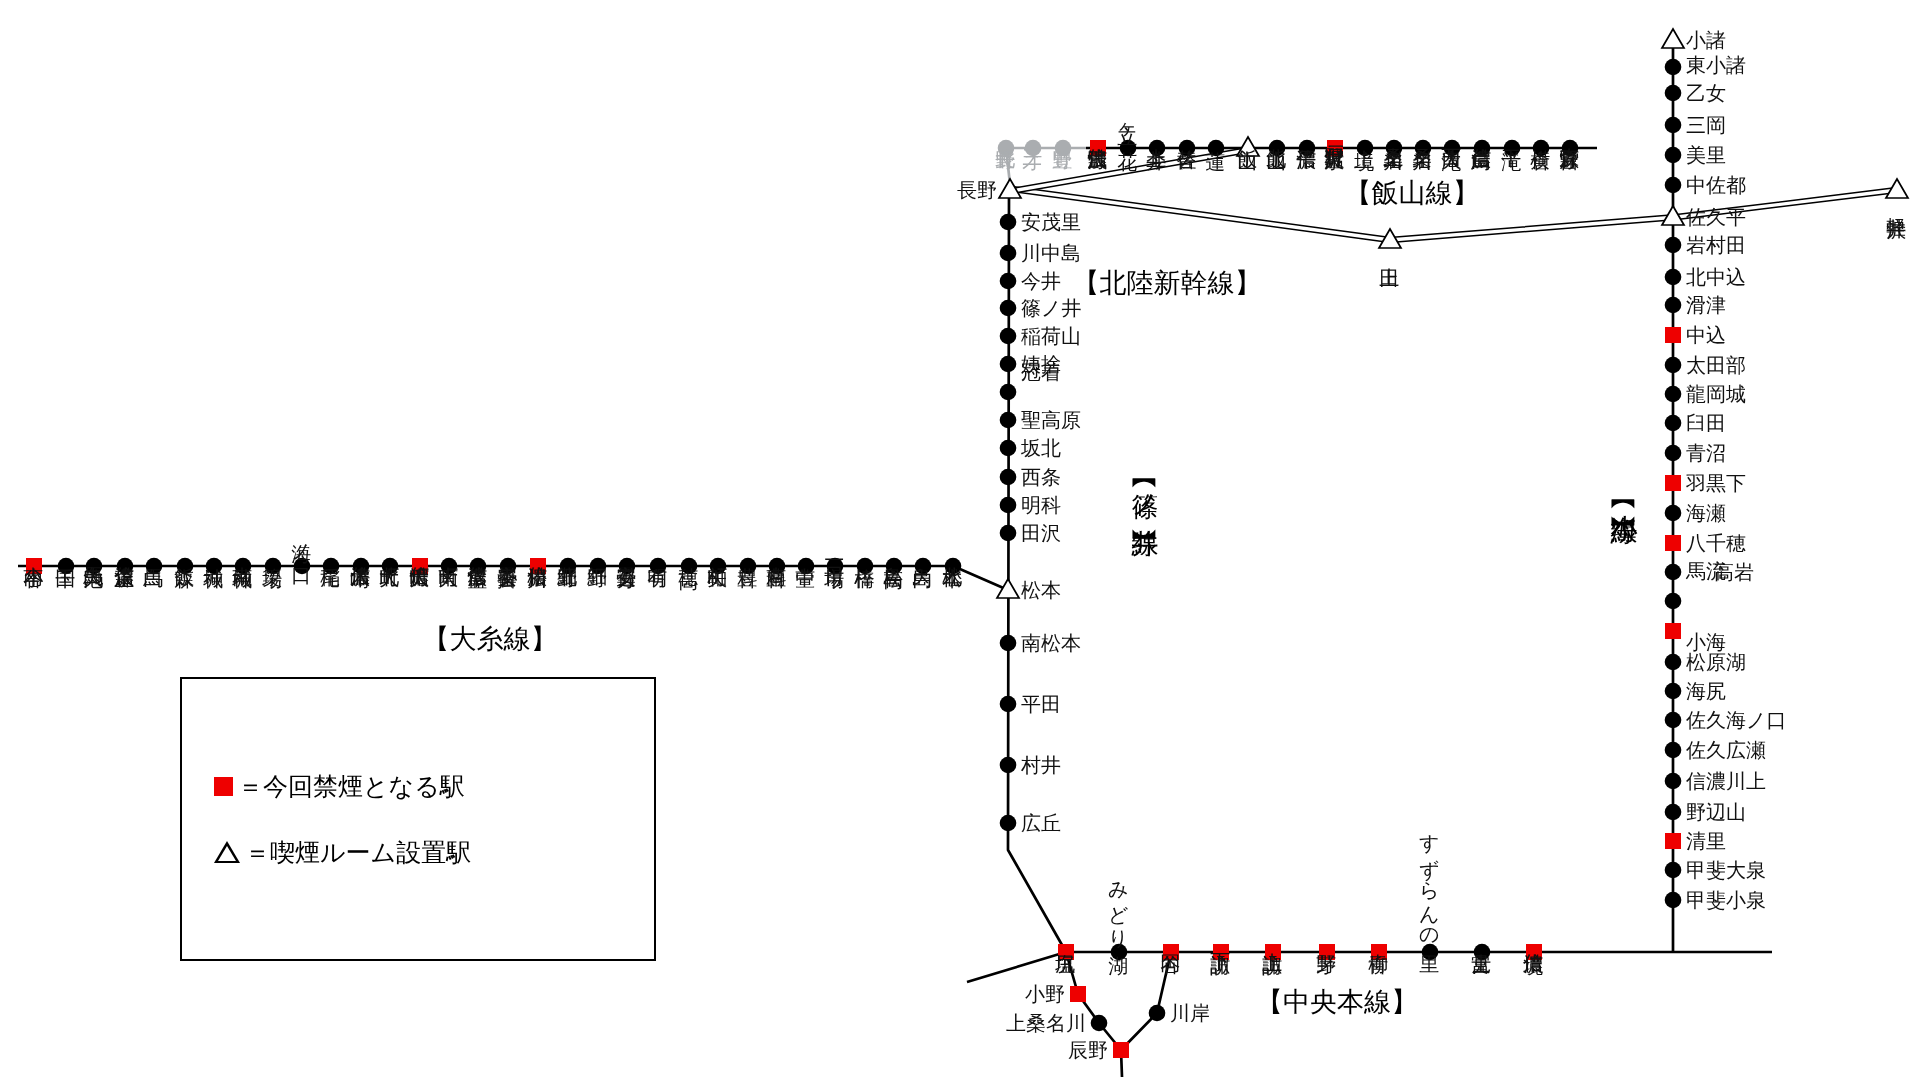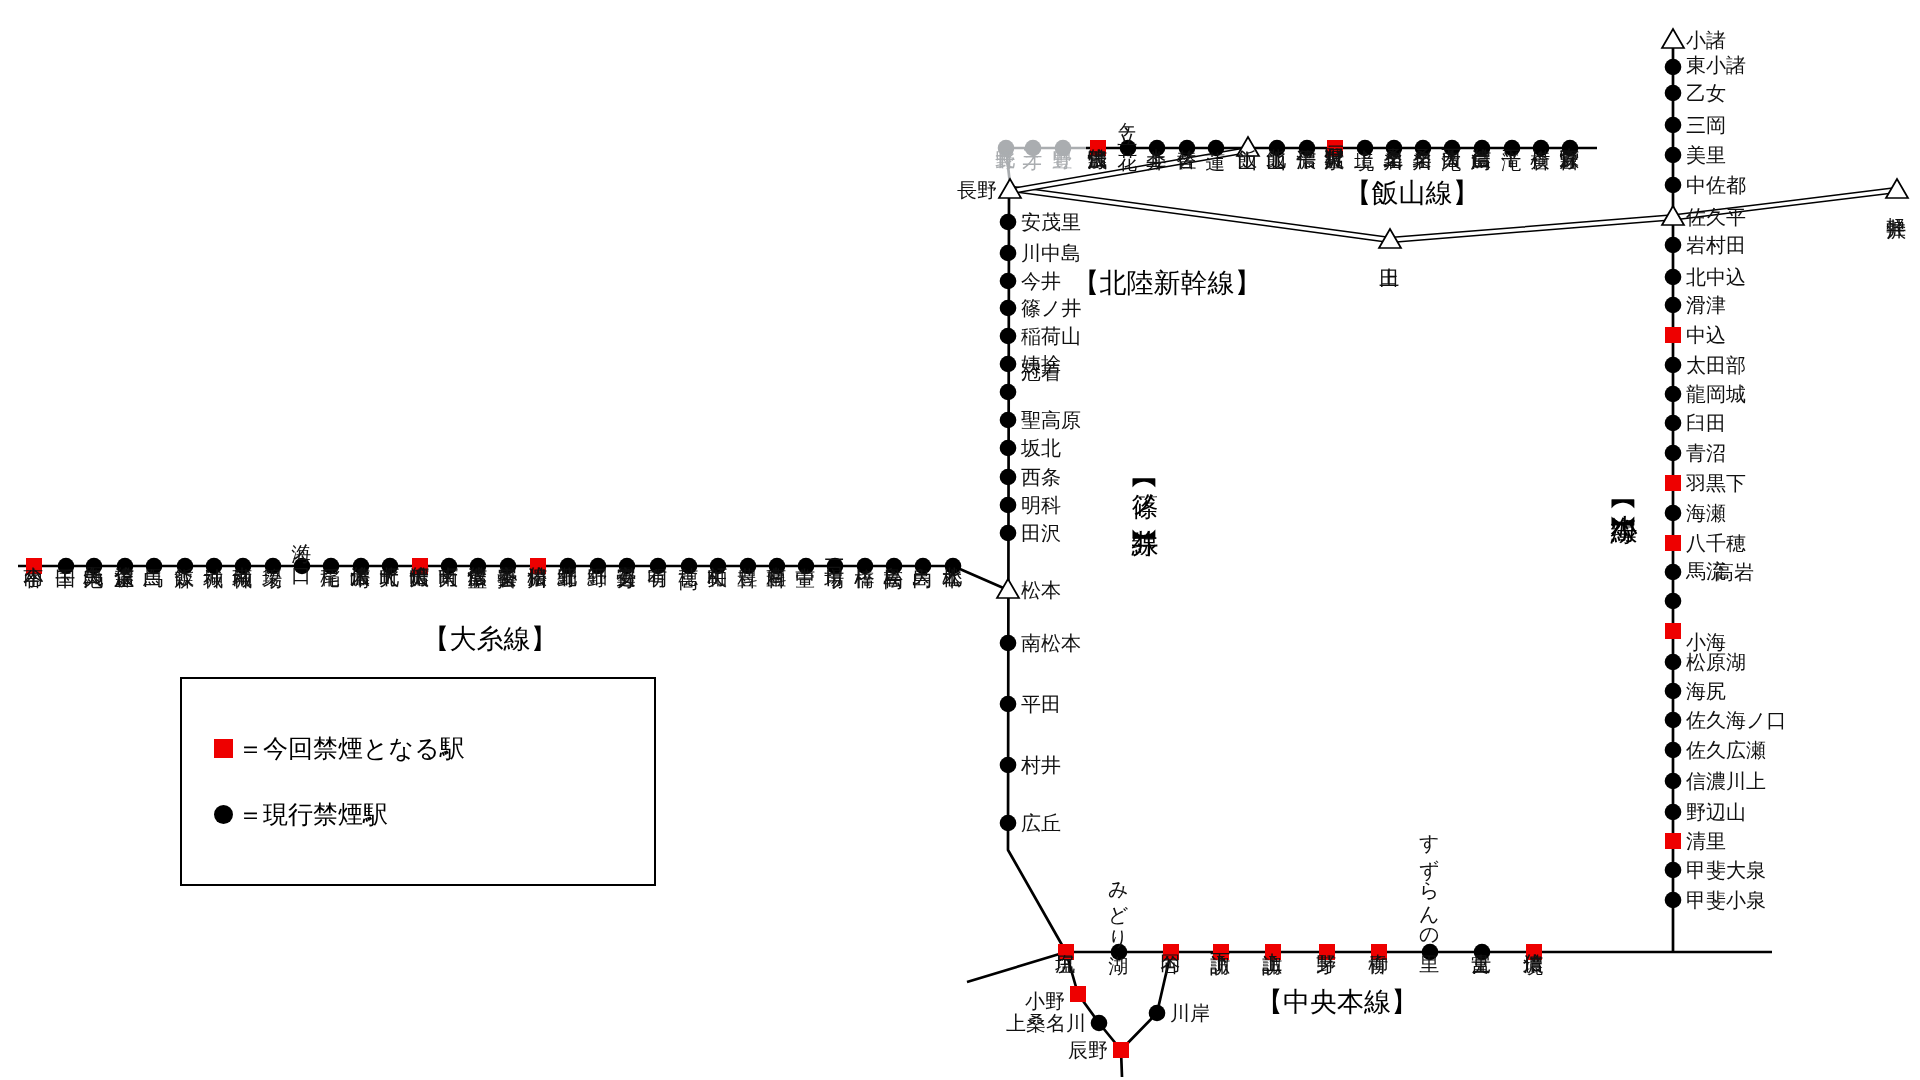--- a/index.html
+++ b/index.html
@@ -5,21 +5,21 @@
   html,body{margin:0;padding:0;background:#fff;}
   body{font-family:"Liberation Sans",sans-serif;}
   .canvas{position:relative;width:1920px;height:1080px;background:#fff;overflow:hidden;color:#000;}
   #diagram-svg{position:absolute;left:0;top:0;}
   #labels-layer{position:absolute;left:0;top:0;width:100%;height:100%;}
   .st-label{position:absolute;font-size:20px;line-height:1.04;white-space:nowrap;color:#111;}
   .st-label.va,.st-label.vb{writing-mode:vertical-rl;white-space:normal;letter-spacing:1px;}
   .st-label.gray{color:#aaadb0;}
   .line-label{position:absolute;font-size:27px;font-weight:500;transform:translate(-50%,-50%);white-space:nowrap;color:#000;}
   .line-label.vertical{writing-mode:vertical-rl;letter-spacing:2px;}
-  .legend{position:absolute;left:180px;top:677px;width:476px;height:209px;border:2px solid #000;box-sizing:border-box;background:#fff;display:flex;flex-direction:column;justify-content:center;padding-left:32px;}
+  .legend{position:absolute;left:180px;top:677px;width:476px;height:284px;border:2px solid #000;box-sizing:border-box;background:#fff;display:flex;flex-direction:column;justify-content:center;padding-left:32px;}
   .legend-row{display:flex;align-items:center;height:66px;gap:5px;font-size:25px;}
   .lg-square{display:inline-block;width:19px;height:19px;background:#ee0000;}
   .lg-circle{display:inline-block;width:19px;height:19px;background:#000;border-radius:50%;}
   .lg-tri{display:inline-block;width:0;height:0;border-left:13px solid transparent;border-right:13px solid transparent;border-bottom:22px solid #000;position:relative;}
   .lg-tri::after{content:"";position:absolute;left:-9px;top:5px;border-left:9px solid transparent;border-right:9px solid transparent;border-bottom:15px solid #fff;}
   .date-note{position:absolute;left:330px;top:952px;font-size:25px;color:#000;}
 </style>
 </head>
 <body>
 
@@ -260,36 +260,36 @@
       <div class="st-label va" style="left: 1055px; bottom: 140px;">塩尻</div>
       <div class="st-label va" style="left: 1108px; bottom: 140px;">みどり湖</div>
       <div class="st-label va" style="left: 1160px; bottom: 140px;">岡谷</div>
       <div class="st-label va" style="left: 1210px; bottom: 140px;">下諏訪</div>
       <div class="st-label va" style="left: 1262px; bottom: 140px;">上諏訪</div>
       <div class="st-label va" style="left: 1316px; bottom: 140px;">茅野</div>
       <div class="st-label va" style="left: 1368px; bottom: 140px;">青柳</div>
       <div class="st-label va" style="left: 1419px; bottom: 140px;">すずらんの里</div>
       <div class="st-label va" style="left: 1471px; bottom: 140px;">富士見</div>
       <div class="st-label va" style="left: 1523px; bottom: 140px;">信濃境</div>
-      <div class="st-label hl" style="right: 855px; top: 994px; transform: translateY(-50%); margin-top: 7px;">小野</div>
+      <div class="st-label hl" style="right: 855px; top: 994px; transform: translateY(-50%);">小野</div>
       <div class="st-label hl" style="right: 834px; top: 1023px; transform: translateY(-50%);">上桑名川</div>
       <div class="st-label hl" style="right: 812px; top: 1050px; transform: translateY(-50%);">辰野</div>
       <div class="st-label hr" style="left: 1170px; top: 1013px; transform: translateY(-50%);">川岸</div>
       <div class="line-label" style="left: 490px; top: 639px;">【大糸線】</div>
       <div class="line-label" style="left: 1412px; top: 193px;">【飯山線】</div>
       <div class="line-label" style="left: 1167px; top: 283px;">【北陸新幹線】</div>
       <div class="line-label vertical" style="left: 1145px; top: 492px;">【篠ノ井線】</div>
       <div class="line-label vertical" style="left: 1624px; top: 496px;">【小海線】</div>
       <div class="line-label" style="left: 1337px; top: 1002px;">【中央本線】</div>
     </div>
 
   <div class="legend">
     <div class="legend-row">
       <span class="lg-square"></span>
       <span class="lg-text">＝今回禁煙となる駅</span>
     </div>
     <div class="legend-row">
-      <span class="lg-circle"></span>
-      <span class="lg-text">＝現行禁煙駅</span>
+      <span class="lg-tri"></span>
+      <span class="lg-text">＝喫煙ルーム設置駅</span>
     </div>
   </div>
 
 </div>
 
 </body></html>

